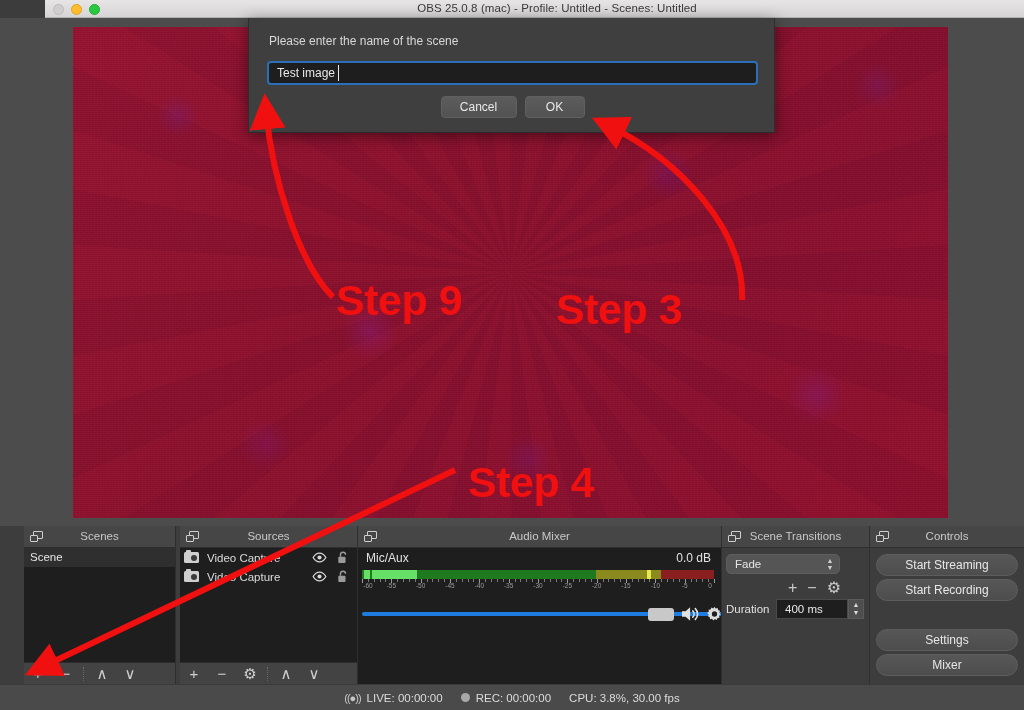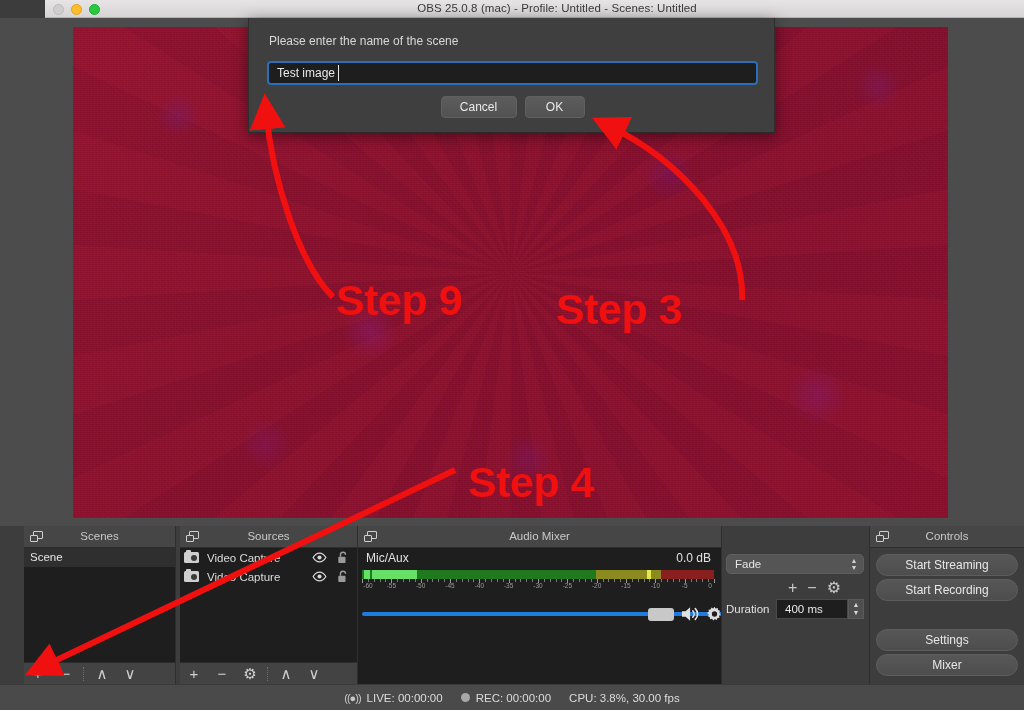--- a/index.html
+++ b/index.html
@@ -269,21 +269,21 @@
     position: absolute; left: 290px; top: 60px;
     width: 26px; height: 13px; background: #c8c8c8; border-radius: 3px;
   }
   .spk-icon { position: absolute; left: 322px; top: 57px; width: 22px; height: 18px; }
   .gear-icon-audio { position: absolute; left: 348px; top: 58px; width: 17px; height: 17px; }
 
   
   #panel-trans { left: 722px; width: 148px; border-right: 1px solid #2e2e2e; box-sizing: border-box; }
   #panel-trans .panel-body { background: #3d3d3d; bottom: 0; }
   .combo {
-    position: absolute; left: 4px; top: 6px; width: 138px; height: 20px;
+    position: absolute; left: 4px; top: 6px; width: 114px; height: 20px;
     background: #555; border: 1px solid #5e5e5e; border-radius: 5px;
     box-sizing: border-box;
     padding-left: 12px;
   }
   .combo-label { position: absolute; left: 8px; top: 3px; font-size: 11.5px; color: #e4e4e4; }
   .combo-arrows {
     position: absolute; right: 0; top: 0; width: 18px; height: 18px;
     display: flex; flex-direction: column; align-items: center; justify-content: center;
     color: #d0d0d0; font-size: 7px; line-height: 7px;
   }
@@ -531,20 +531,27 @@
           </svg>
           <svg class="gear-icon-audio" viewBox="0 0 20 20">
             <path d="M10 0.8l1.3 2.1 2.4-.6.5 2.4 2.3 1-1 2.2 1.7 1.8-1.9 1.6.6 2.4-2.4.4-.8 2.3-2.2-1-1.9 1.6-1.5-1.9-2.4.4-.2-2.4-2.3-.9 1.1-2.2L1.2 8.1 3.3 6.7 3 4.3l2.4-.2 1-2.3 2.2 1z" fill="#dcdcdc"></path>
             <circle cx="10" cy="9.4" r="3.1" fill="#1e1e1e"></circle>
           </svg>
         </div>
       </div>
     </div>
 
     <div class="panel" id="panel-trans">
+      <div class="panel-head">
+        <div class="dock-icon">
+            <div class="r1"></div>
+            <div class="r2"></div>
+          </div>
+        <div class="panel-title">Scene Transitions</div>
+      </div>
       <div class="panel-body">
         <div class="combo">
           <div class="combo-label">Fade</div>
           <div class="combo-arrows">
             <span>▲</span>
               <span>▼</span>
           </div>
         </div>
         <div class="trans-tools">
           <span>+</span>

